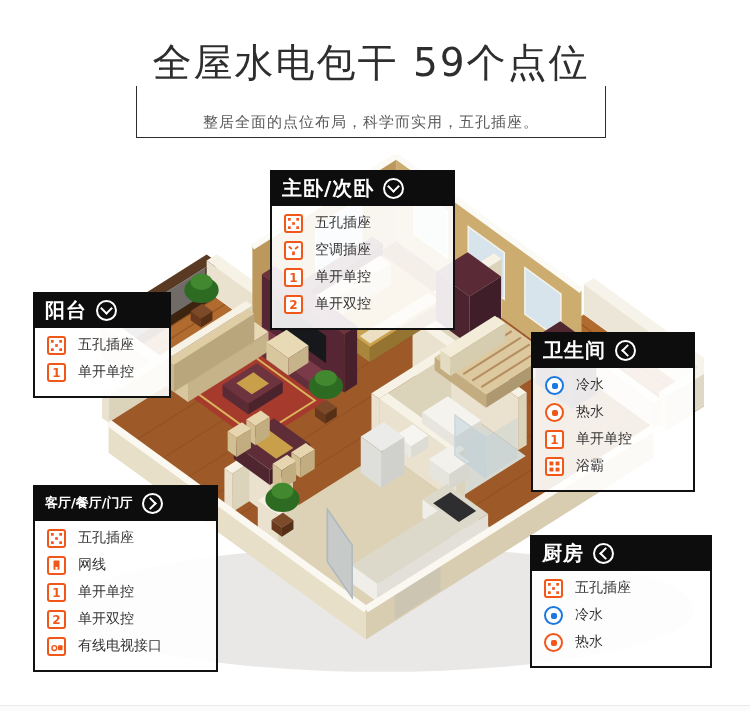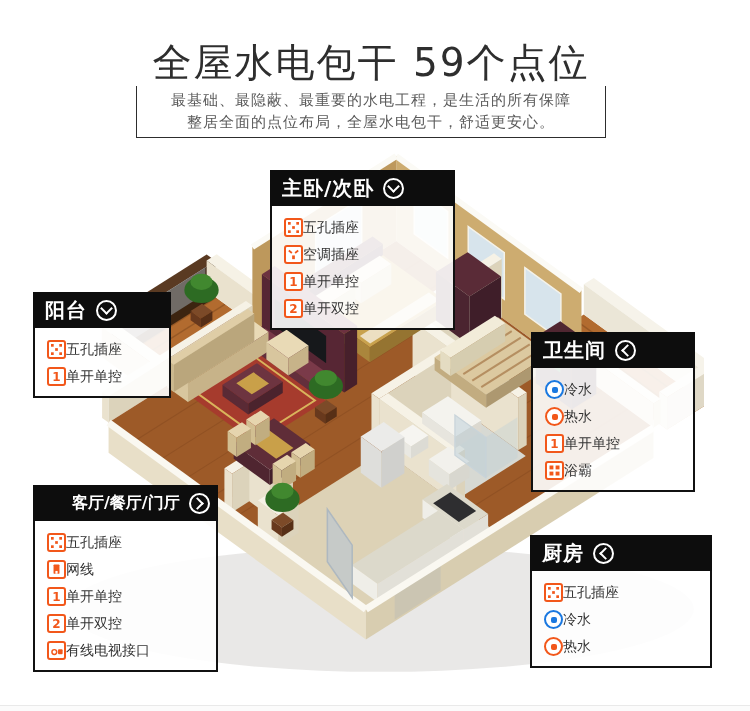--- a/index.html
+++ b/index.html
@@ -24,21 +24,21 @@
         background:#0d0d0d;color:#fff;font-size:20px;font-weight:700;letter-spacing:1px;}
   .co-title{white-space:nowrap;}
   .circ{width:21px;height:21px;border:2px solid #fff;border-radius:50%;
         display:flex;align-items:center;justify-content:center;flex:none;box-sizing:border-box;}
   .chev{width:7px;height:7px;border-right:2px solid #fff;border-bottom:2px solid #fff;display:block;}
   .chev.down{transform:translateY(-2px) rotate(45deg);}
   .chev.right{transform:translateX(-2px) rotate(-45deg);}
   .chev.left{transform:translateX(2px) rotate(135deg);}
   .co-body{background:rgba(255,255,255,0.9);border:2px solid #111;border-top:none;
         padding:8px 12px 6px 12px;}
-  .row{display:flex;align-items:center;gap:0;height:27px;}
+  .row{display:flex;align-items:flex-start;gap:12px;height:27px;}
   .lbl{font-size:14px;color:#333;white-space:nowrap;}
   .isq{width:19px;height:19px;border:2px solid var(--orange);border-radius:3px;background:#fff;
         display:flex;align-items:center;justify-content:center;box-sizing:border-box;flex:none;}
   .num{font-size:12px;font-weight:700;color:var(--orange);line-height:1;font-style:normal;}
   .icir{width:19px;height:19px;border-radius:50%;background:#fff;display:flex;align-items:center;
         justify-content:center;box-sizing:border-box;flex:none;}
   .icir.blue{border:2.5px solid var(--blue);} .icir.orange{border:2.5px solid var(--orange);}
   .dot{width:6px;height:6px;border-radius:2px;display:block;}
   .dot.blue{background:var(--blue);} .dot.orange{background:var(--orange);}
   
@@ -46,22 +46,21 @@
         border-top:1px solid #e9e9e9;}
 </style>
 </head>
 <body>
 
 <div class="page">
 
   <div class="banner">
     <div class="banner-frame"></div>
     <div class="banner-title">全屋水电包干  59个点位</div>
-    <div class="banner-sub sub1">最基础、最隐蔽、最重要的水电工程，是生活的所有保障</div>
-    <div class="banner-sub sub2">整居全面的点位布局，全屋水电包干，舒适更安心。</div>
+    <div class="banner-sub sub2">整居全面的点位布局，科学而实用，五孔插座。</div>
   </div>
 
   <div class="fp-wrap">
     <svg id="fp" width="656" height="545" viewBox="0 0 650 540">
         <ellipse cx="330" cy="465" rx="310" ry="62" fill="rgba(40,30,20,0.10)"></ellipse>
         <polygon points="530.9,172.9 653.3,261.8 613.4,286.9 490.9,198.2" fill="#b26b2f"></polygon>
         <polyline points="499.5,192.8 621.9,281.6" fill="none" stroke="rgba(70,35,10,0.25)" stroke-width="1.5"></polyline>
         <polyline points="510.9,185.6 633.3,274.4" fill="none" stroke="rgba(70,35,10,0.25)" stroke-width="1.5"></polyline>
         <polyline points="522.3,178.3 644.7,267.2" fill="none" stroke="rgba(70,35,10,0.25)" stroke-width="1.5"></polyline>
         <polygon points="540.8,136.7 663.2,225.5 653.3,231.8 530.9,142.9" fill="#f6f3ea"></polygon>
@@ -356,21 +355,21 @@
               <rect x="7.8" y="7.8" width="4.6" height="4.6"></rect>
             </svg>
           </span>
         <span class="lbl">浴霸</span>
       </div>
     </div>
   </div>
 
   <div class="callout" style="left:33px;top:485px;width:185px;">
     <div class="co-head">
-      <span class="co-title" style="font-size:16px;letter-spacing:0;margin-left:27px;">客厅/餐厅/门厅</span>
+      <span class="co-title" style="font-size:13px;letter-spacing:0;">客厅/餐厅/门厅</span>
       <span class="circ">
           <i class="chev right"></i>
         </span>
     </div>
     <div class="co-body">
       <div class="row">
         <span class="isq">
             <svg viewBox="0 0 13 13" width="11" height="11" fill="#f2571a">
               <rect x="0" y="0" width="3.2" height="3.2"></rect>
               <rect x="9.8" y="0" width="3.2" height="3.2"></rect>

